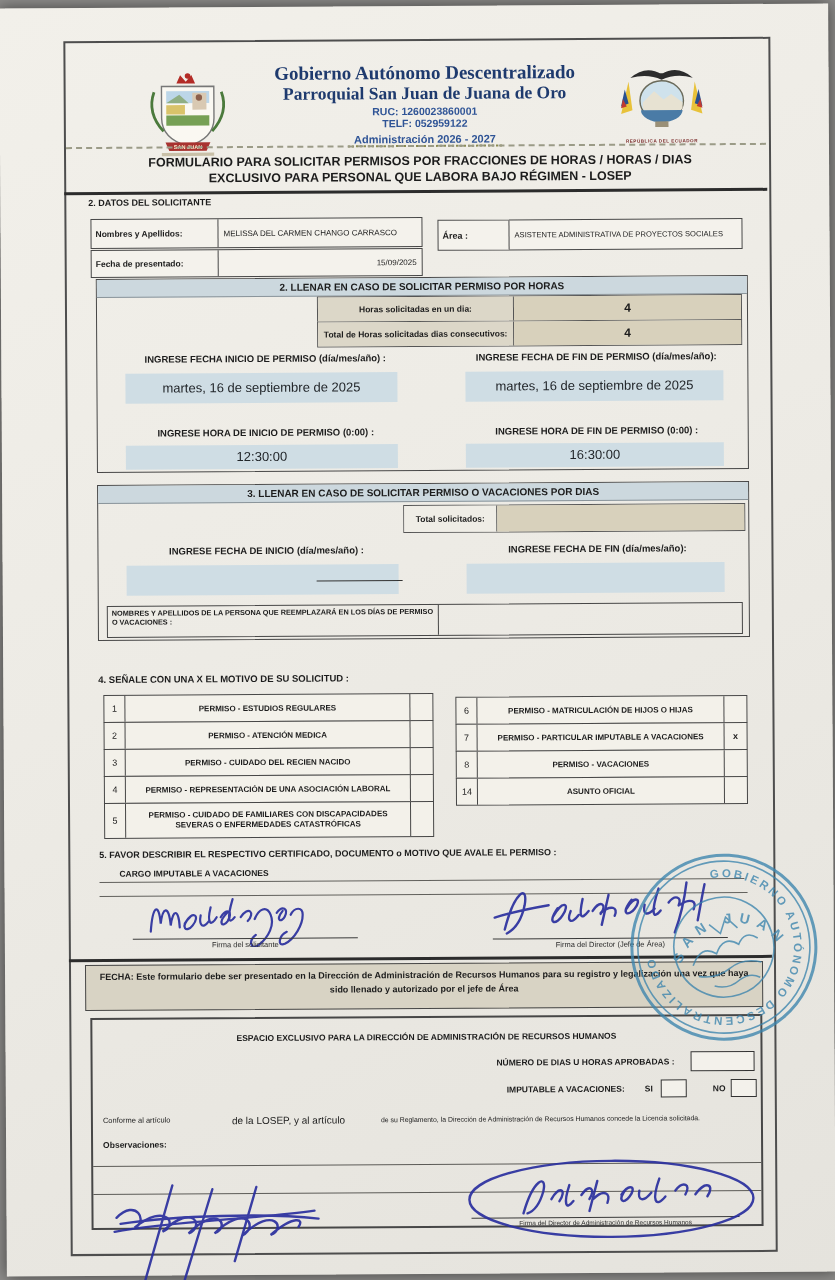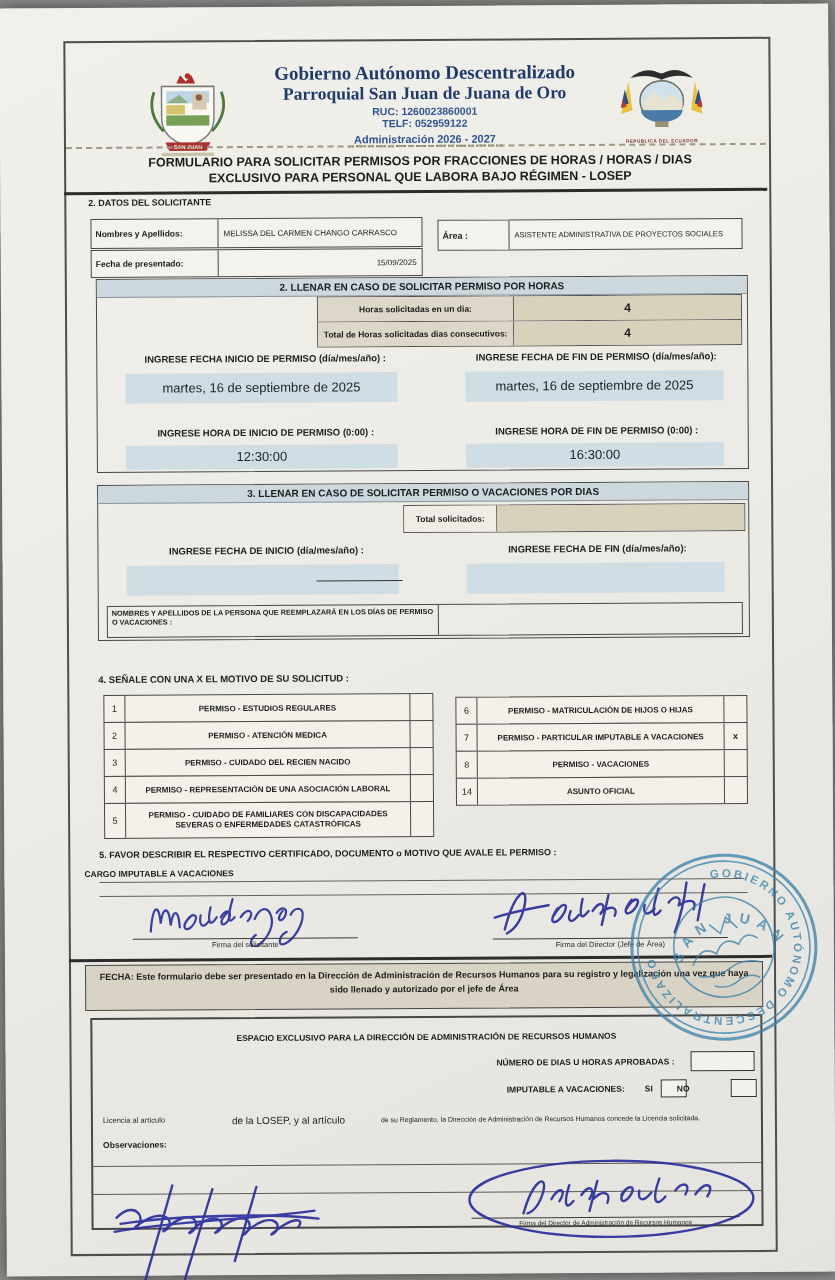--- a/index.html
+++ b/index.html
@@ -201,21 +201,21 @@
       <div class="mmark"></div>
     </div>
     <div class="mrow" style="height:26px">
       <div class="mnum">14</div>
       <div class="mlabel">ASUNTO OFICIAL</div>
       <div class="mmark"></div>
     </div>
   </div>
 
   <div class="abs b" style="left:95px;top:842px;font-size:9px">5. FAVOR DESCRIBIR EL RESPECTIVO CERTIFICADO, DOCUMENTO o MOTIVO QUE AVALE EL PERMISO :</div>
-  <div class="abs b" style="left:80px;top:861px;font-size:8.5px">CARGO IMPUTABLE A VACACIONES</div>
+  <div class="abs b" style="left:115px;top:861px;font-size:8.5px">CARGO IMPUTABLE A VACACIONES</div>
   <div class="abs thinline" style="left:95px;top:874px;width:645px"></div>
   <div class="abs thinline" style="left:95px;top:888px;width:648px"></div>
 
   <div class="abs" style="left:138px;top:878px;width:200px;height:62px">
     <svg viewBox="0 0 200 62" width="200" height="62">
       <g fill="none" stroke="#2a2f9e" stroke-width="2.2" stroke-linecap="round" opacity=".92">
         <path d="M8,46 C10,20 16,16 18,38 C20,22 26,18 28,40 C30,24 36,22 37,42"></path>
         <path d="M42,38 c8,-14 16,-8 8,2 c-6,8 -14,2 -2,-9"></path>
         <path d="M58,30 c-2,10 2,14 8,6 M68,22 c-4,16 0,20 6,10"></path>
         <path d="M78,32 c6,-10 13,-6 7,4 c-5,7 -11,2 0,-9"></path>
@@ -257,24 +257,24 @@
 
   <div class="abs" style="left:85px;top:1010px;width:672px;height:212px;border:2px solid #474747;box-sizing:border-box">
     <div class="abs b" style="left:0;top:14px;width:100%;text-align:center;font-size:8.5px">ESPACIO EXCLUSIVO PARA LA DIRECCIÓN DE ADMINISTRACIÓN DE RECURSOS HUMANOS</div>
 
     <div class="abs b" style="left:300px;top:40px;width:282px;text-align:right;font-size:8.5px">NÚMERO DE DIAS U HORAS APROBADAS :</div>
     <div class="abs chkbox" style="left:598px;top:35px;width:62px;height:18px"></div>
 
     <div class="abs b" style="left:300px;top:67px;width:232px;text-align:right;font-size:8.5px">IMPUTABLE A VACACIONES:</div>
     <div class="abs b" style="left:552px;top:67px;font-size:8.5px">SI</div>
     <div class="abs chkbox" style="left:568px;top:63px;width:24px;height:16px"></div>
-    <div class="abs b" style="left:584px;top:67px;font-size:8.5px">NO</div>
+    <div class="abs b" style="left:620px;top:67px;font-size:8.5px">NO</div>
     <div class="abs chkbox" style="left:638px;top:63px;width:24px;height:16px"></div>
 
-    <div class="abs" style="left:10px;top:96px;font-size:7.5px">Licencia al artículo</div>
+    <div class="abs" style="left:10px;top:96px;font-size:7.5px">Conforme al artículo</div>
     <div class="abs" style="left:139px;top:96px;font-size:10px">de la LOSEP, y al artículo</div>
     <div class="abs" style="left:288px;top:98px;font-size:6.9px;white-space:nowrap">de su Reglamento, la Dirección de Administración de Recursos Humanos concede la Licencia solicitada.</div>
 
     <div class="abs b" style="left:10px;top:120px;font-size:8.5px">Observaciones:</div>
     <div class="abs" style="left:0;top:146px;width:668px;border-bottom:1.5px solid #5c5b57"></div>
     <div class="abs" style="left:0;top:174px;width:668px;border-bottom:1.5px solid #5c5b57"></div>
 
     <div class="abs" style="left:378px;top:200px;width:268px;border-bottom:1.5px solid #3a3a3a"></div>
     <div class="abs sigcap" style="left:378px;top:202px;width:268px;font-size:6.5px">Firma del Director de Administración de Recursos Humanos</div>
   </div>

